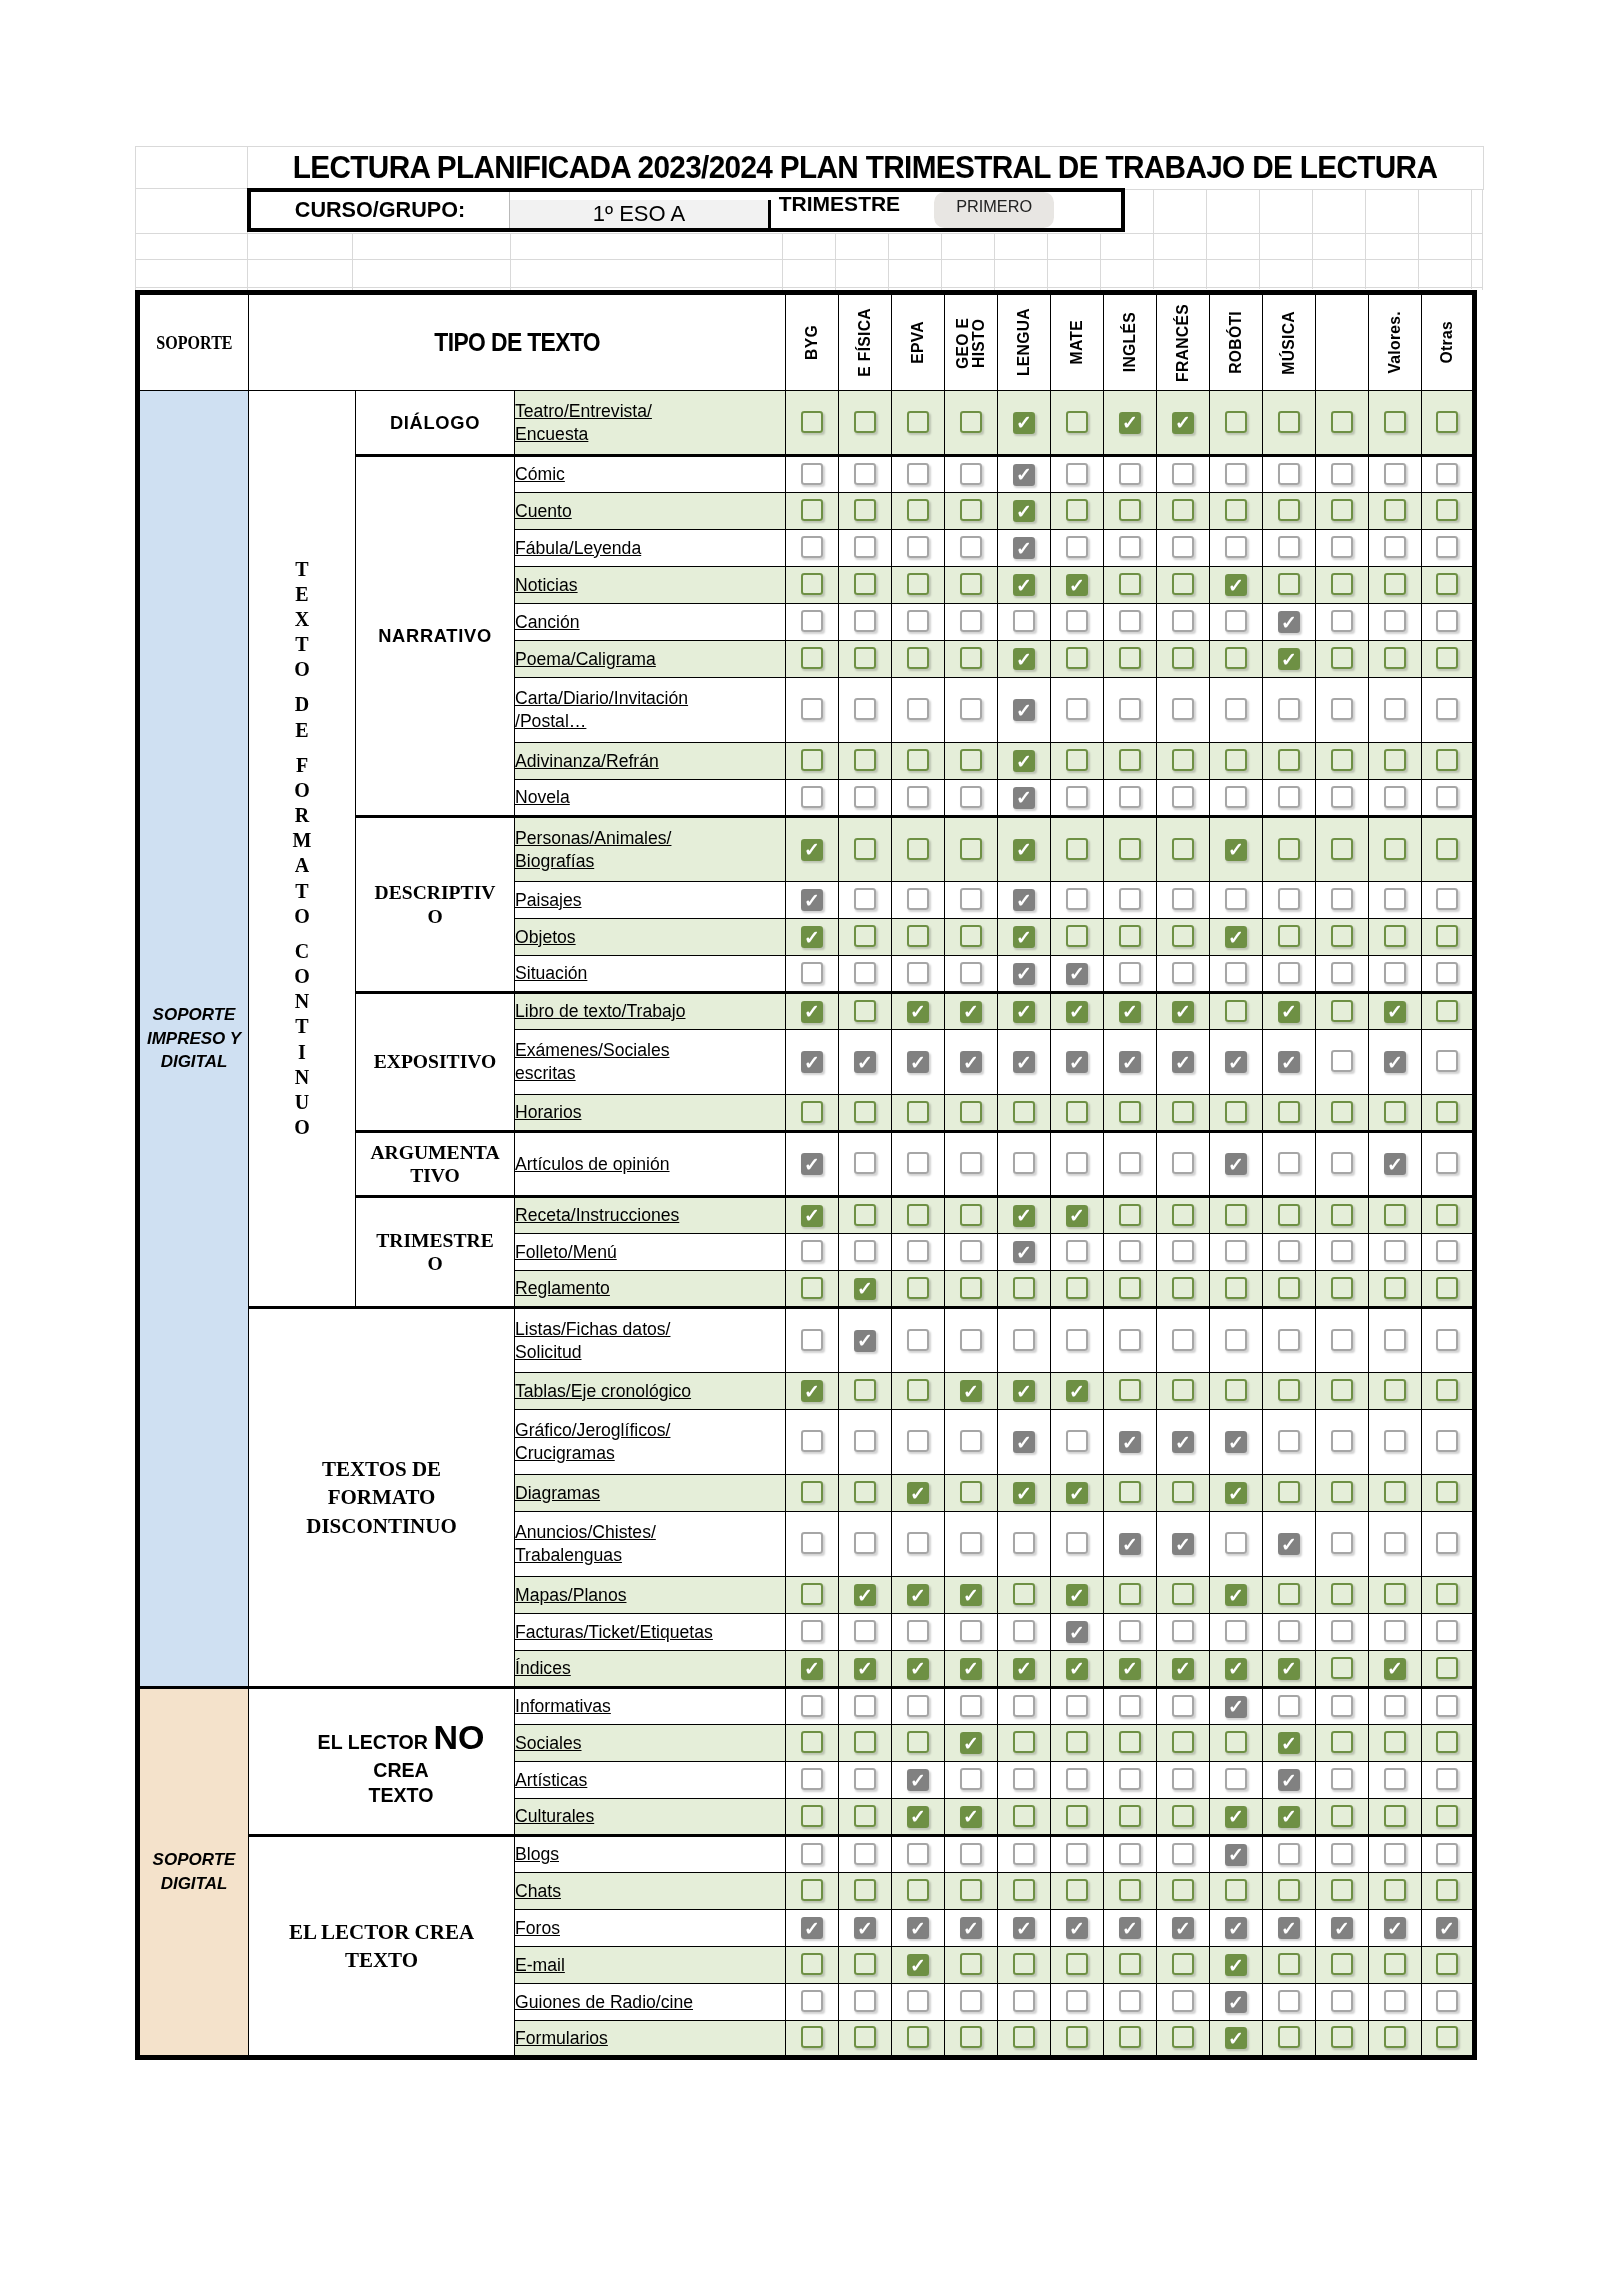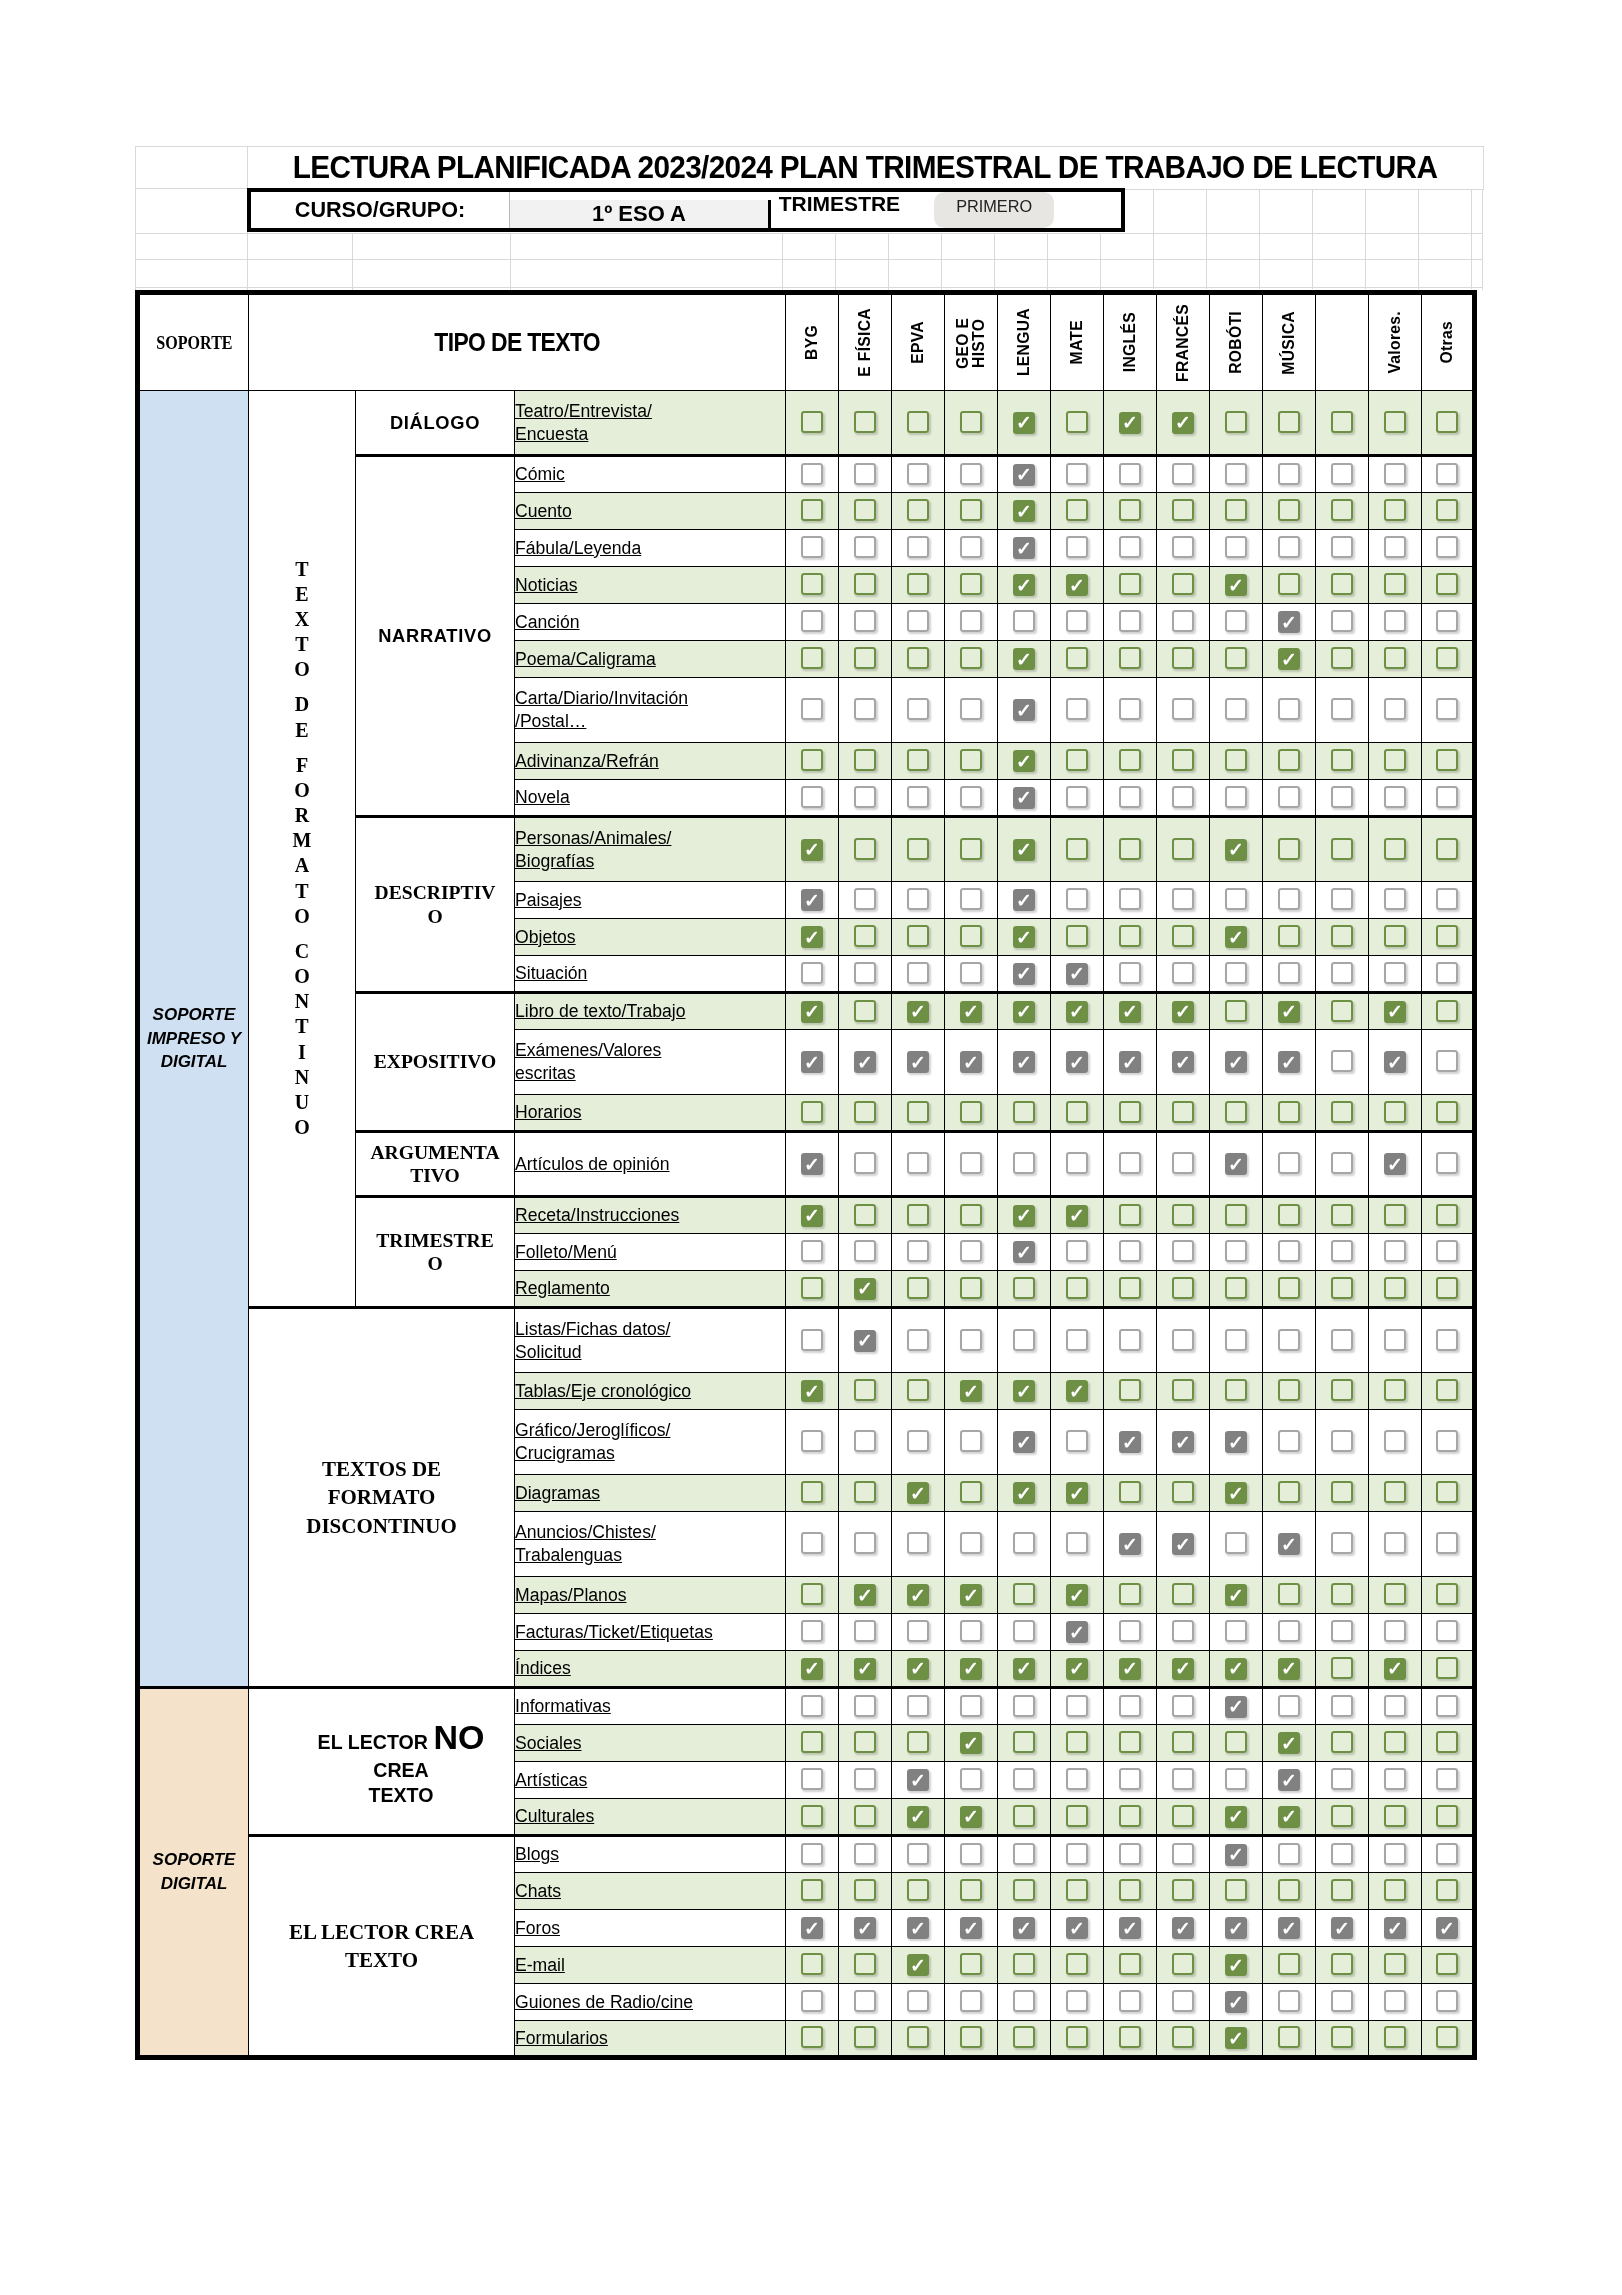--- a/index.html
+++ b/index.html
@@ -10,21 +10,21 @@
   
   .title-cell{position:absolute;left:247px;top:146px;width:1235px;height:42px;
       background:#fff;border:0.7px solid #d9d9d9;display:flex;align-items:center;justify-content:center;}
   .title-cell span{font-weight:bold;font-size:31px;white-space:nowrap;transform:scaleX(.96);letter-spacing:-0.7px;}
   
   .curso-box{position:absolute;left:247px;top:188px;width:878px;height:44px;
       border:4.6px solid #000;background:#fff;display:flex;box-sizing:border-box;}
   .curso-label{width:259px;display:flex;align-items:center;justify-content:center;
       font-weight:bold;font-size:21.6px;border-right:1.3px solid #b9b9b9;box-sizing:border-box;}
   .curso-value{width:261px;background:#f2f2f2;display:flex;align-items:center;justify-content:center;
-      font-weight:bold;font-size:22px;border-right:3.9px solid #000;box-sizing:border-box;margin-top:8px;}
+      font-weight:normal;font-size:22px;border-right:3.9px solid #000;box-sizing:border-box;margin-top:8px;}
   .trimestre{flex:1;display:flex;padding-left:7.8px;}
   .trimestre .tlabel{font-weight:bold;font-size:21px;}
   .pill{margin-left:34px;background:#e8e6e3;border-radius:10.5px;padding:4.6px 22px;
       font-size:16.3px;color:#222;}
   
   table.main{position:absolute;left:135px;top:290px;border-collapse:collapse;
       table-layout:fixed;background:#fff;border:5.2px solid #000;}
   table.main th,table.main td{border:1.3px solid #000;padding:0;box-sizing:border-box;overflow:hidden;}
   tr.hdr{height:98px;}
   tr.std{height:37px;}
@@ -456,21 +456,21 @@
           <td class="cbc"><span class="cb on">✓</span></td>
           <td class="cbc"><span class="cb on">✓</span></td>
           <td class="cbc"><span class="cb on">✓</span></td>
           <td class="cbc"><span class="cb off"></span></td>
           <td class="cbc"><span class="cb on">✓</span></td>
           <td class="cbc"><span class="cb off"></span></td>
           <td class="cbc"><span class="cb on">✓</span></td>
           <td class="cbc"><span class="cb off"></span></td>
         </tr>
         <tr class="w tall">
-          <td class="lbl pre">Exámenes/Valores
+          <td class="lbl pre">Exámenes/Sociales
 escritas</td>
           <td class="cbc"><span class="cb on">✓</span></td>
           <td class="cbc"><span class="cb on">✓</span></td>
           <td class="cbc"><span class="cb on">✓</span></td>
           <td class="cbc"><span class="cb on">✓</span></td>
           <td class="cbc"><span class="cb on">✓</span></td>
           <td class="cbc"><span class="cb on">✓</span></td>
           <td class="cbc"><span class="cb on">✓</span></td>
           <td class="cbc"><span class="cb on">✓</span></td>
           <td class="cbc"><span class="cb on">✓</span></td>

